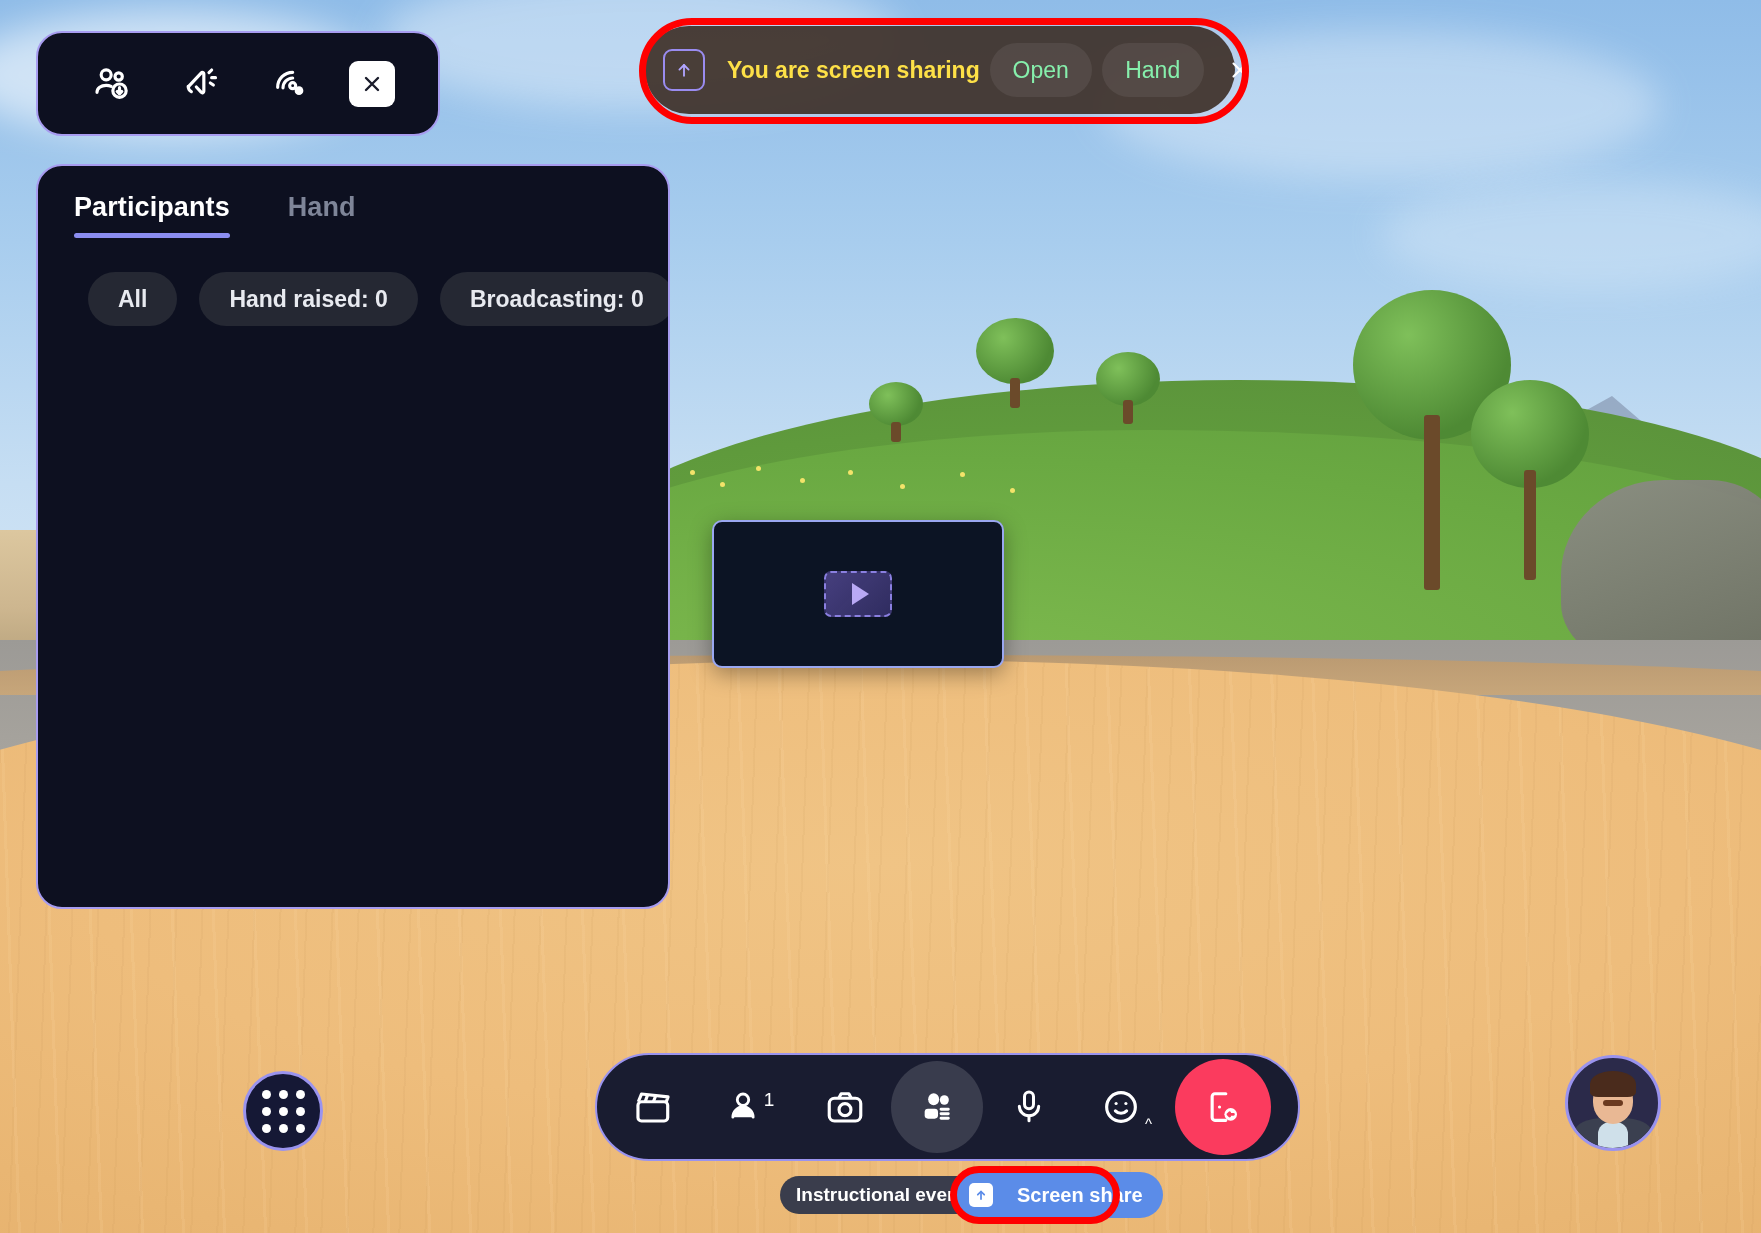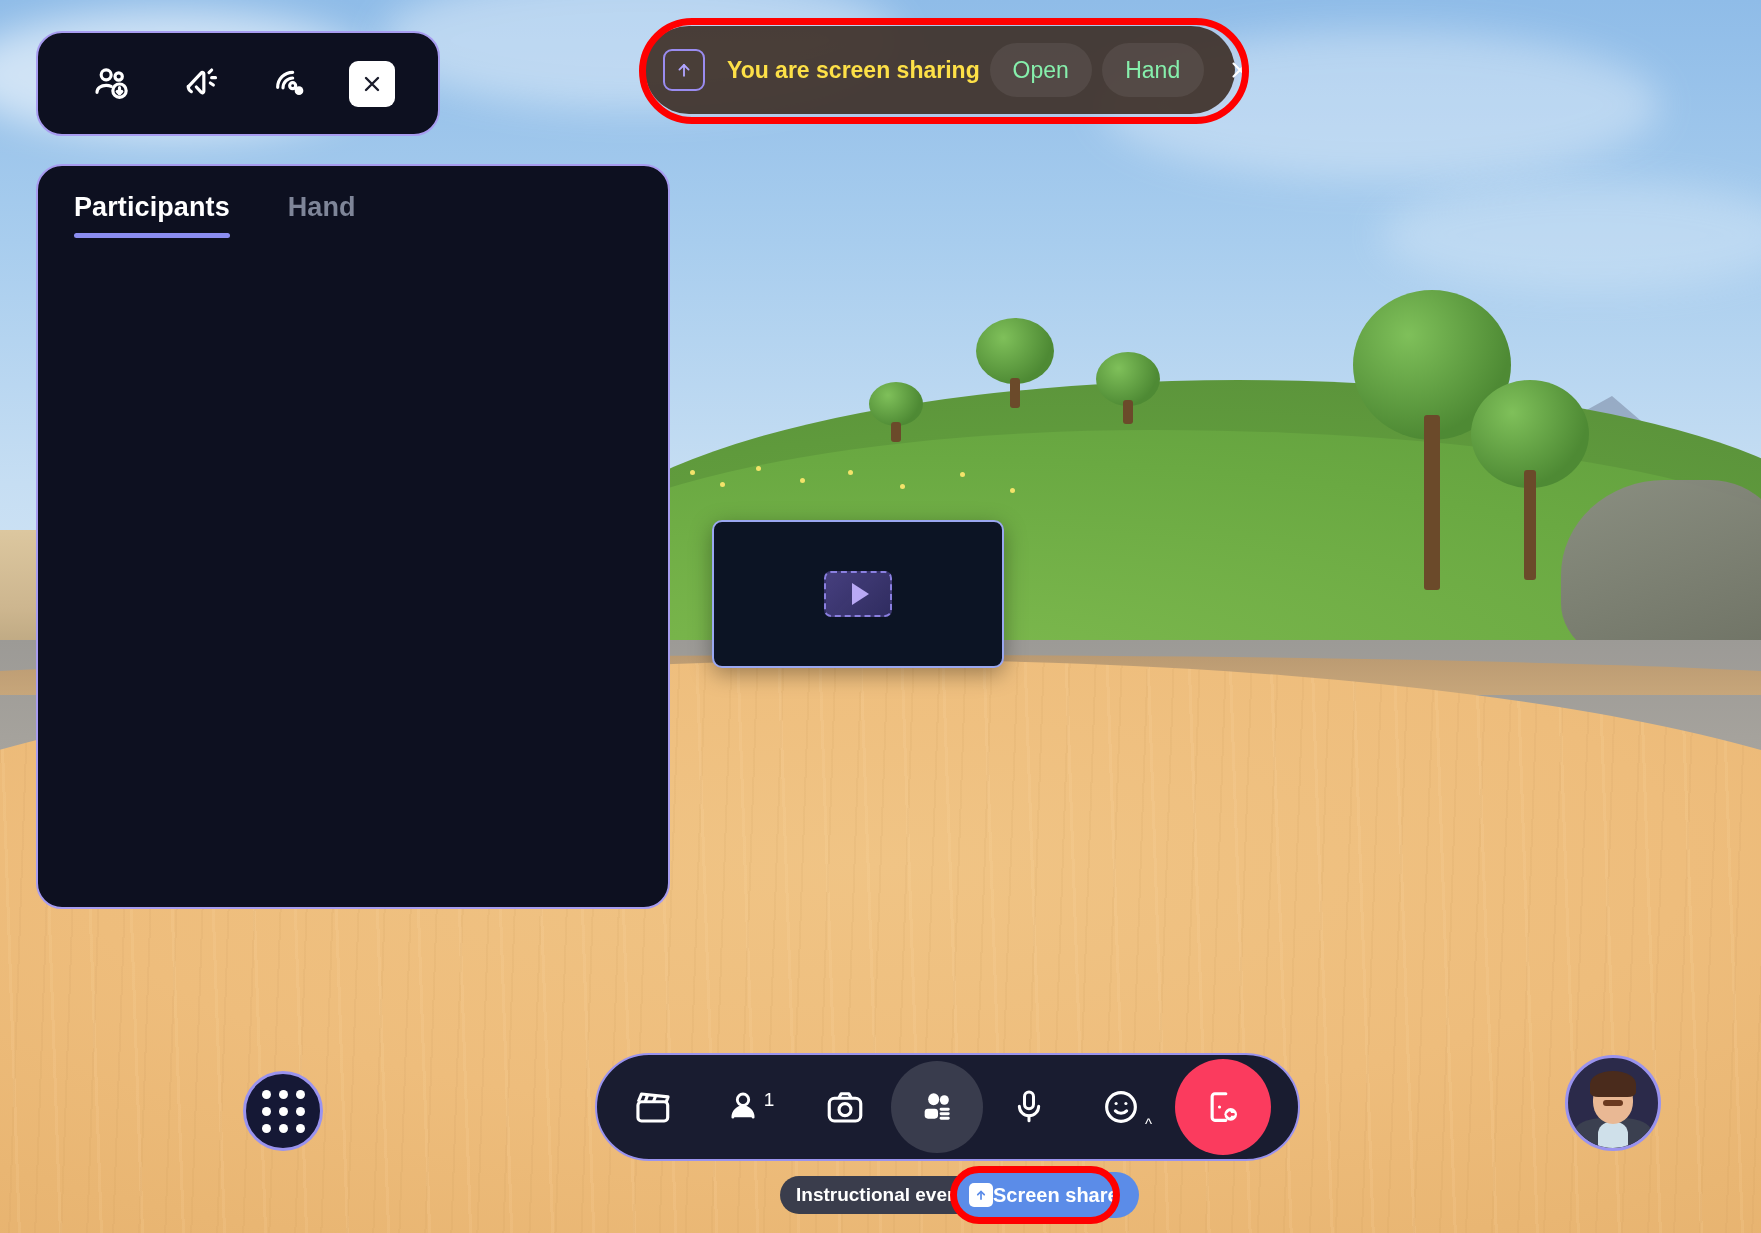--- a/index.html
+++ b/index.html
@@ -354,21 +354,21 @@
     background: #3a3d4c;
     color: #ffffff; font-size: 19px; font-weight: 700;
     display: flex; align-items: center; padding: 0 16px;
     white-space: nowrap;
   }
   .tip-screenshare {
     position: absolute; left: 955px; top: 1172px;
     height: 46px; border-radius: 23px;
     background: #5b8ce8;
     color: #ffffff; font-size: 20px; font-weight: 700;
-    display: flex; align-items: center; gap: 0;
+    display: flex; align-items: center; gap: 24px;
     padding: 0 20px 0 14px;
     white-space: nowrap;
   }
   .tip-ss-icon {
     width: 24px; height: 24px; border-radius: 5px;
     background: #ffffff;
     display: flex; align-items: center; justify-content: center;
     flex: 0 0 auto;
   }
   .redring-tip { left: 950px; top: 1166px; width: 170px; height: 58px; }
@@ -473,20 +473,25 @@
       </svg>
     </div>
   </div>
 
   <div class="panel">
     <div class="tabs">
       <div class="tab active">Participants</div>
       <div class="tab">Hand</div>
     </div>
 
+    <div class="chips">
+      <div class="chip">All</div>
+      <div class="chip">Hand raised: 0</div>
+      <div class="chip">Broadcasting: 0</div>
+    </div>
 
   </div>
 
   <div class="banner-wrap">
     <div class="banner">
       <div class="banner-icon">
         <svg width="20" height="20" viewBox="0 0 24 24" fill="none" stroke="#b0a4ff" stroke-width="2.2" stroke-linecap="round" stroke-linejoin="round">
           <path d="M12 19V6"></path>
             <path d="M6.5 11.5 12 6l5.5 5.5"></path>
         </svg>

